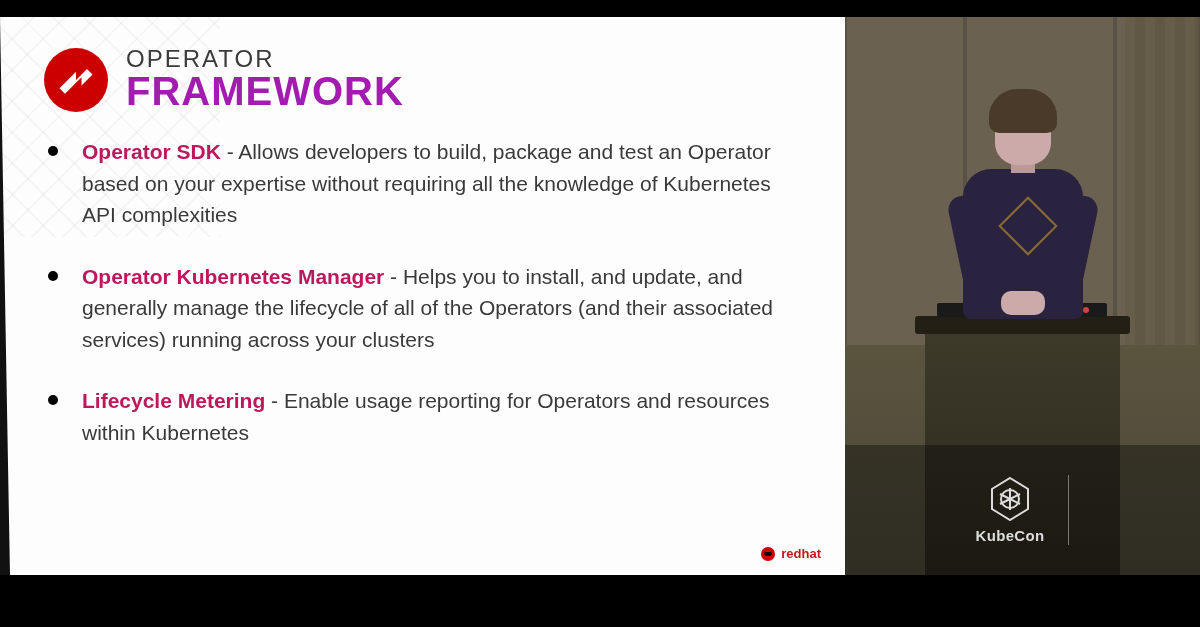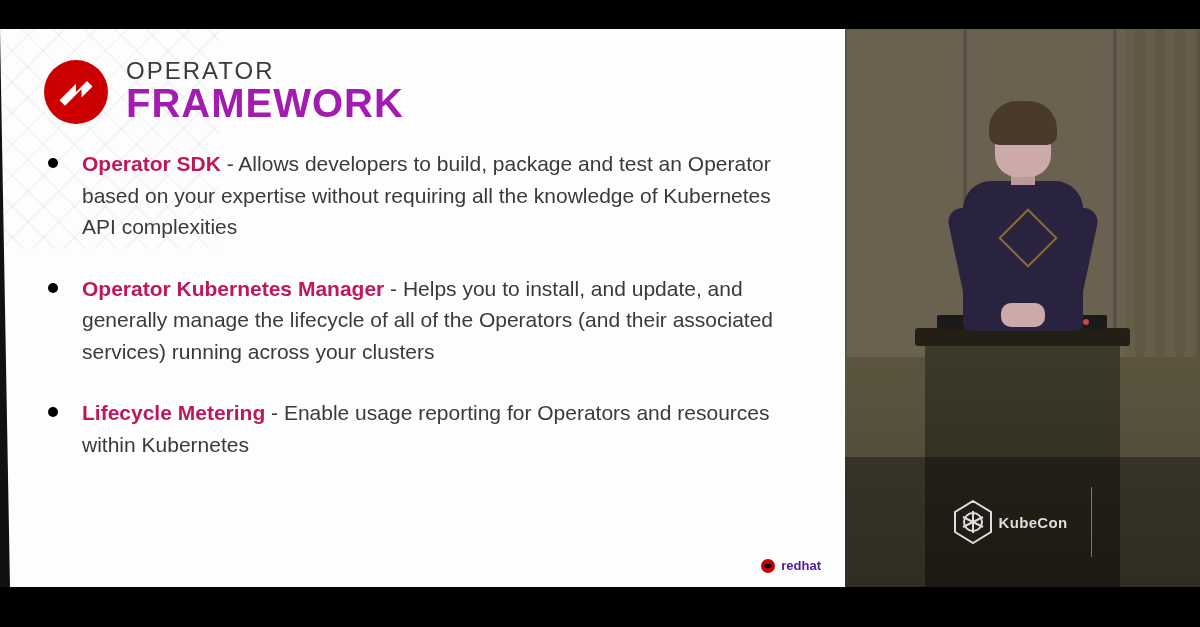--- a/index.html
+++ b/index.html
@@ -6,21 +6,21 @@
   body {
     width: 1200px;
     height: 627px;
     background: #000;
     font-family: -apple-system, BlinkMacSystemFont, "Segoe UI", Helvetica, Arial, sans-serif;
     overflow: hidden;
     position: relative;
   }
   .stage {
     position: absolute;
-    top: 29px;
+    top: 17px;
     left: 0;
     width: 1200px;
     height: 558px;
     background: #111;
     display: flex;
   }
   .slide {
     position: relative;
     width: 845px;
     height: 558px;
@@ -65,21 +65,21 @@
     content: "";
     position: absolute;
     left: -34px; top: 10px;
     width: 10px; height: 10px;
     background: #000; border-radius: 50%;
   }
   ul.points li b { color: #be185d; font-weight: 700; }
   .brand-corner {
     position: absolute; right: 24px; bottom: 14px;
     display: flex; align-items: center; gap: 6px;
-    font-size: 13px; color: #4c1d95; font-weight: 600;
+    font-size: 13px; color: #b91c1c; font-weight: 600;
   }
   .redhat-dot {
     width: 14px; height: 14px; border-radius: 50%;
     background: #c00; position: relative;
   }
   .redhat-dot::after{
     content:""; position:absolute; left:3px; top:5px; width:8px; height:4px;
     background:#000; border-radius:2px 2px 3px 3px;
   }
 
@@ -119,21 +119,21 @@
   .armR{position:absolute; right:14px; top:100px; width:28px; height:110px; background:#2a2340; border-radius:14px; transform:rotate(12deg);}
   .hands{position:absolute; left:58px; top:196px; width:44px; height:24px; background:#caa; border-radius:10px;}
   .tshirt-print{position:absolute; left:64px; top:110px; width:42px; height:42px; border:2px solid #b38a2e; transform:rotate(45deg); opacity:.7;}
 
   .conf-overlay{
     position:absolute; left:0; right:0; bottom:0; height:130px;
     background: rgba(0,0,0,0.35);
     display:flex; align-items:center; justify-content:center; gap:24px;
     color:#ddd;
   }
-  .conf-col{ display:flex; flex-direction:row; align-items:center; gap:6px;}
+  .conf-col{ display:flex; flex-direction:column; align-items:center; gap:6px;}
   .conf-sep{ width:1px; height:70px; background:rgba(255,255,255,0.4);}
   .conf-label{ font-size:15px; font-weight:600; letter-spacing:.3px;}
   .conf-sub{
     position:absolute; bottom:8px; left:50%; transform:translateX(-50%);
     font-size:11px; letter-spacing:1px; color:#bbb;
   }
   .conf-sub::before,.conf-sub::after{
     content:""; display:inline-block; vertical-align:middle;
     width:24px; height:1px; background:#888; margin:0 8px;
   }

